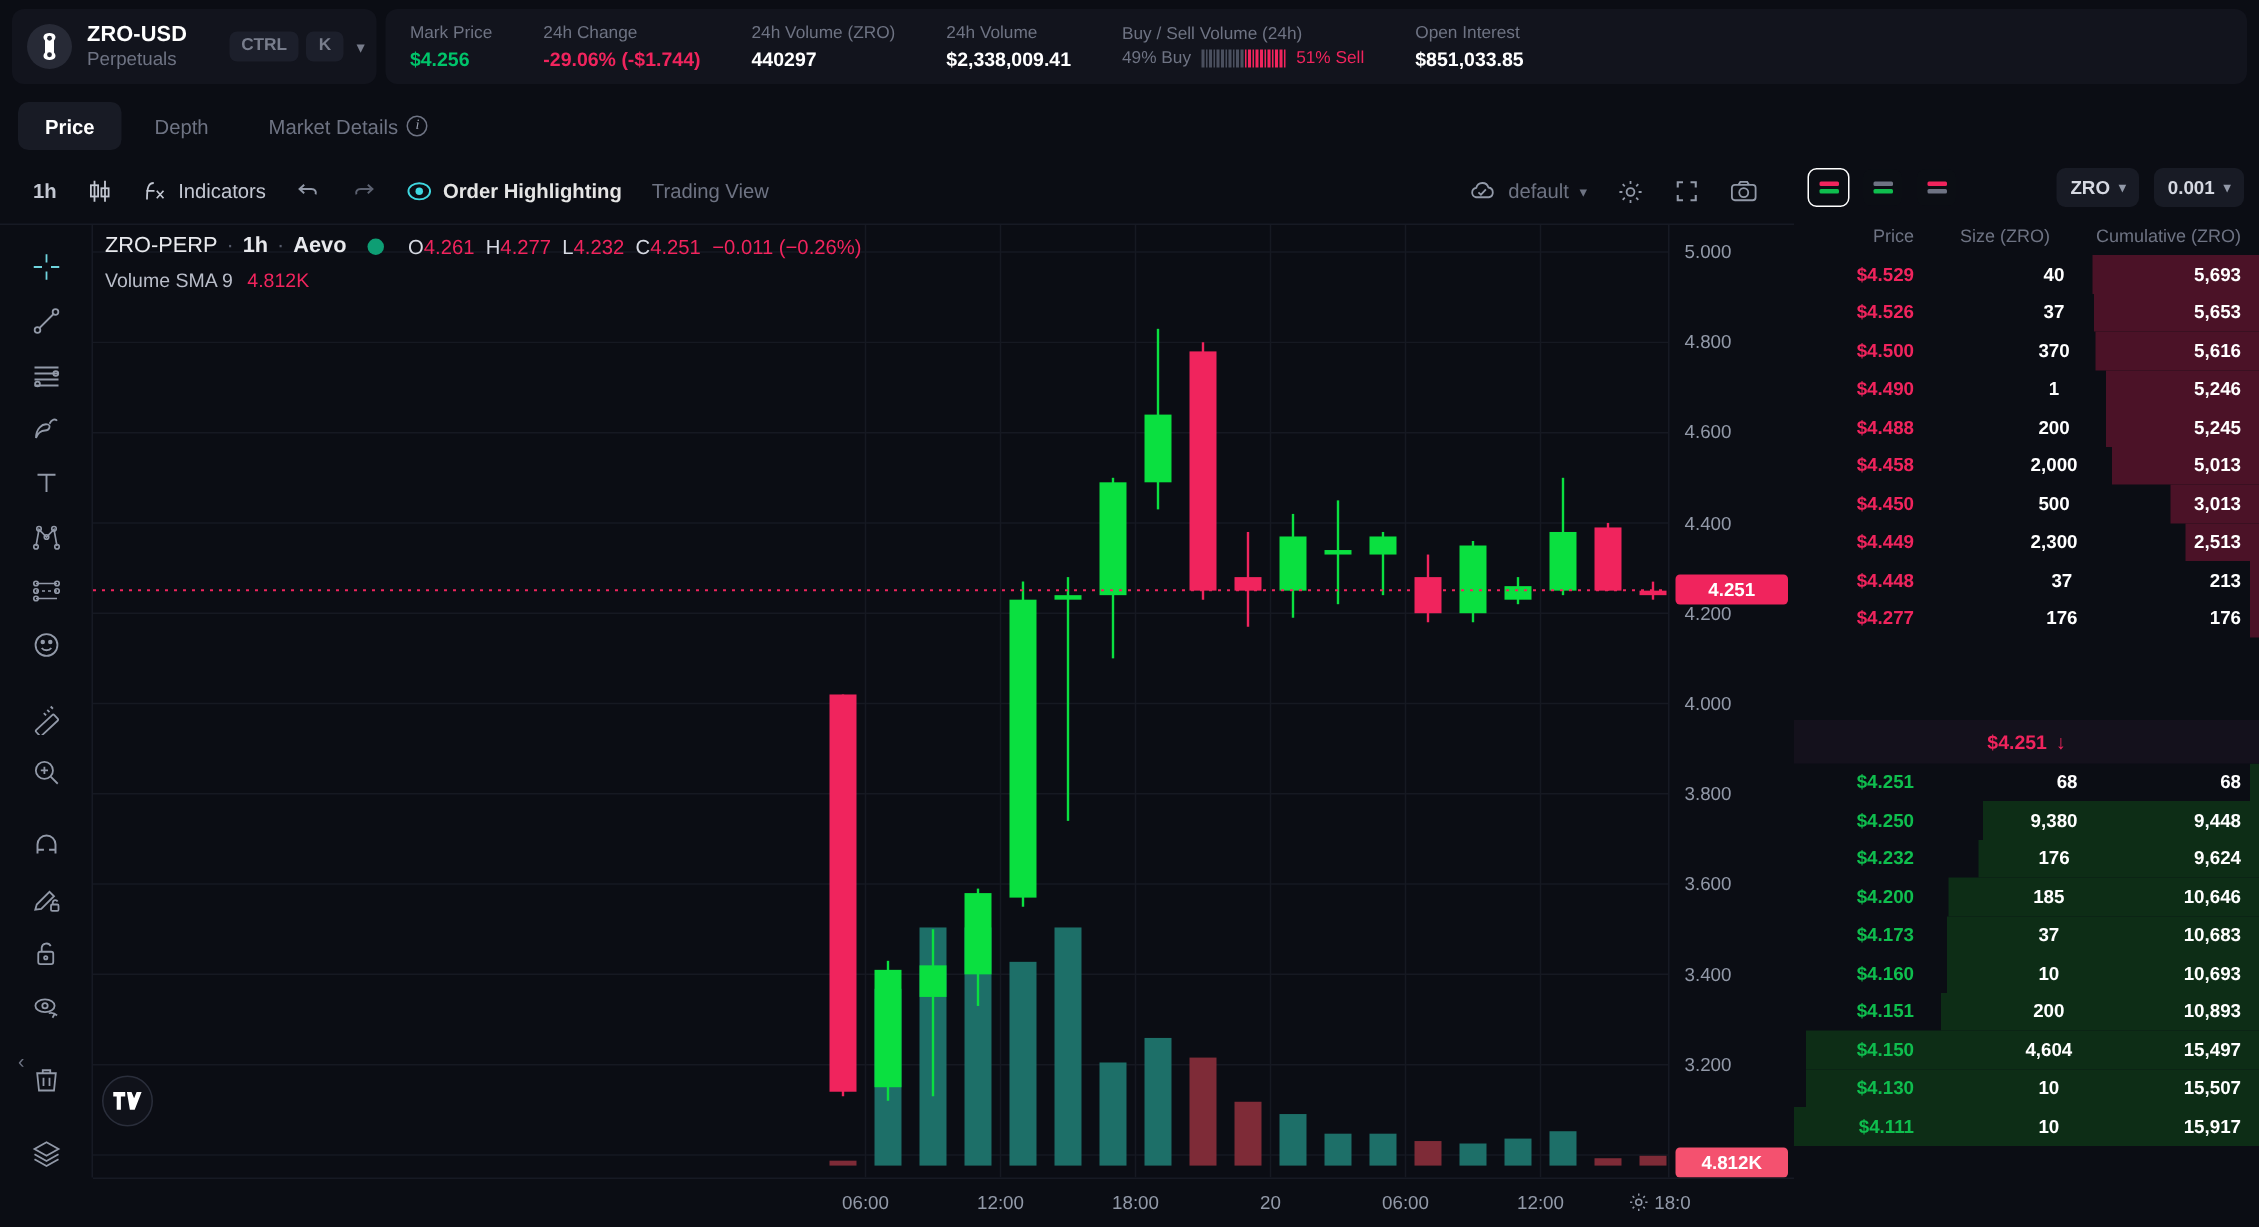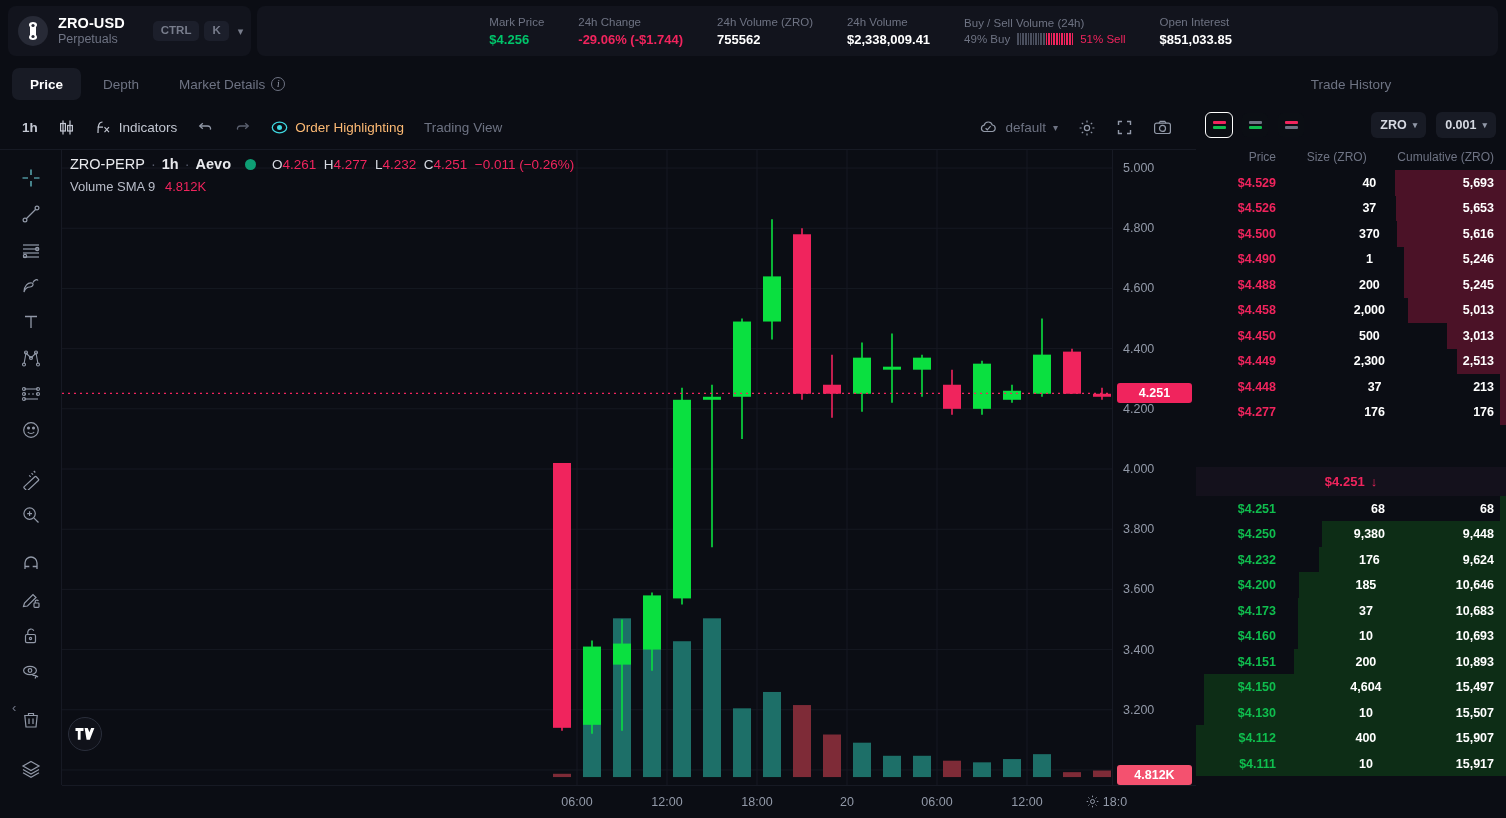--- a/index.html
+++ b/index.html
@@ -41,21 +41,21 @@
   .kbd {
     background: #1c1f2b; color: #787d8c; font-size: 11.5px;
     border-radius: 5px; padding: 4px 8px; line-height: 1; font-weight: bold;
   }
   .chev { color: #787d8c; font-size: 11px; margin-left: 4px; }
 
   .stats-card {
     flex: 1 1 auto; height: 50px;
     background: #12141d; border-radius: 8px;
     display: flex; align-items: center;
-    padding: 0 16px; gap: 0px; justify-content: center;
+    padding: 0 16px; gap: 0px;
   }
   .stat { display: flex; flex-direction: column; justify-content: center; gap: 4px; padding-right: 34px; }
   .stat-label { font-size: 11.5px; color: #6e7383; white-space: nowrap; }
   .stat-value { font-size: 13px; font-weight: bold; color: #ffffff; white-space: nowrap; }
   .stat-value.green { color: #00c46a; }
   .stat-value.red { color: #f0245d; }
   .bs-row { display: flex; align-items: center; gap: 7px; }
   .bs-buy { font-size: 11.5px; color: #6e7383; }
   .bs-sell { font-size: 11.5px; color: #f0245d; }
   .bs-bars { display: flex; align-items: center; gap: 1px; height: 12px; }
@@ -84,21 +84,21 @@
     height: 44px; flex: 0 0 44px; display: flex; align-items: center;
     padding: 0 14px 0 12px; gap: 0px;
     border-bottom: 1px solid #171a24;
   }
   .tb-item {
     display: flex; align-items: center; gap: 7px; height: 30px;
     padding: 0 10px; border-radius: 6px; color: #c3c7d2; font-size: 13.5px; cursor: pointer;
   }
   .tb-item.dim { color: #6e7383; }
   .tb-item.bold { font-weight: bold; }
-  .tb-item.cyan { color: #fdba74; font-weight: normal; }
+  .tb-item.cyan { color: #e5e5e5; font-weight: bold; }
   .tb-spacer { flex: 1 1 auto; }
   .tb-icon { display: flex; align-items: center; justify-content: center; }
 
   
   .chart-area { flex: 1 1 auto; position: relative; display: flex; min-height: 0; }
   .draw-rail {
     width: 62px; flex: 0 0 62px; position: relative;
     border-right: 1px solid #171a24;
     display: flex; flex-direction: column; align-items: center;
     padding-top: 12px; gap: 4px;
@@ -224,21 +224,21 @@
       <div class="stat">
         <div class="stat-label">Mark Price</div>
         <div class="stat-value green">$4.256</div>
       </div>
       <div class="stat">
         <div class="stat-label">24h Change</div>
         <div class="stat-value red">-29.06% (-$1.744)</div>
       </div>
       <div class="stat">
         <div class="stat-label">24h Volume (ZRO)</div>
-        <div class="stat-value">755562</div>
+        <div class="stat-value">440297</div>
       </div>
       <div class="stat">
         <div class="stat-label">24h Volume</div>
         <div class="stat-value">$2,338,009.41</div>
       </div>
       <div class="stat">
         <div class="stat-label">Buy / Sell Volume (24h)</div>
         <div class="bs-row">
           <span class="bs-buy">49% Buy</span>
           <span class="bs-bars" id="bsbars">
@@ -662,23 +662,20 @@
           <div class="ta-tick" style="left: 785px;">20</div>
           <div class="ta-tick" style="left: 875px;">06:00</div>
           <div class="ta-tick" style="left: 965px;">12:00</div>
           <div class="ta-tick" style="left: 1053px;">18:0</div>
         </div>
     </div>
 
     <div class="right-pane">
 
       <div class="ob-tabs">
-        <div class="ob-tab">
-          <span>Trade History</span>
-        </div>
       </div>
 
       <div class="ob-ctrls">
         <div class="ob-view sel">
           <i style="background:#f0245d"></i>
             <i style="background:#0fbe4e"></i>
         </div>
         <div class="ob-view">
           <i style="background:#6e7383"></i>
             <i style="background:#0fbe4e"></i>
@@ -821,26 +818,20 @@
             <div class="sz">4,604</div>
             <div class="cum">15,497</div>
           </div>
           <div class="ob-row bid">
             <div class="depth" style="width: 97.4241%;"></div>
             <div class="px">$4.130</div>
             <div class="sz">10</div>
             <div class="cum">15,507</div>
           </div>
           <div class="ob-row bid">
-            <div class="depth" style="width: 99.9372%;"></div>
-            <div class="px">$4.112</div>
-            <div class="sz">400</div>
-            <div class="cum">15,907</div>
-          </div>
-          <div class="ob-row bid">
             <div class="depth" style="width: 100%;"></div>
             <div class="px">$4.111</div>
             <div class="sz">10</div>
             <div class="cum">15,917</div>
           </div>
         </div>
     </div>
   </div>
 </div>
 

